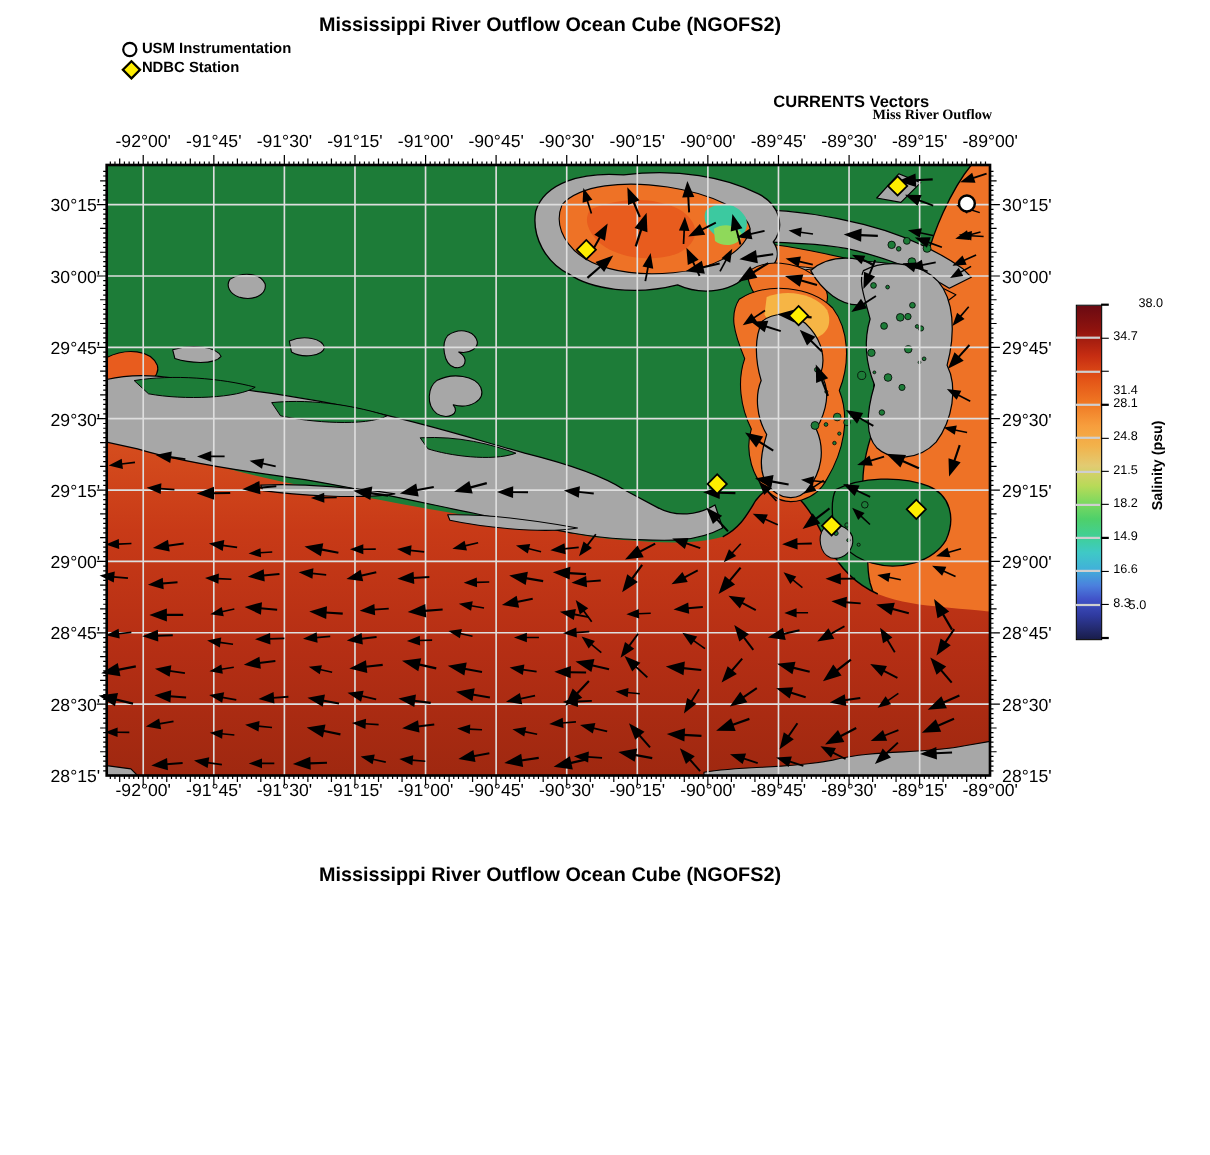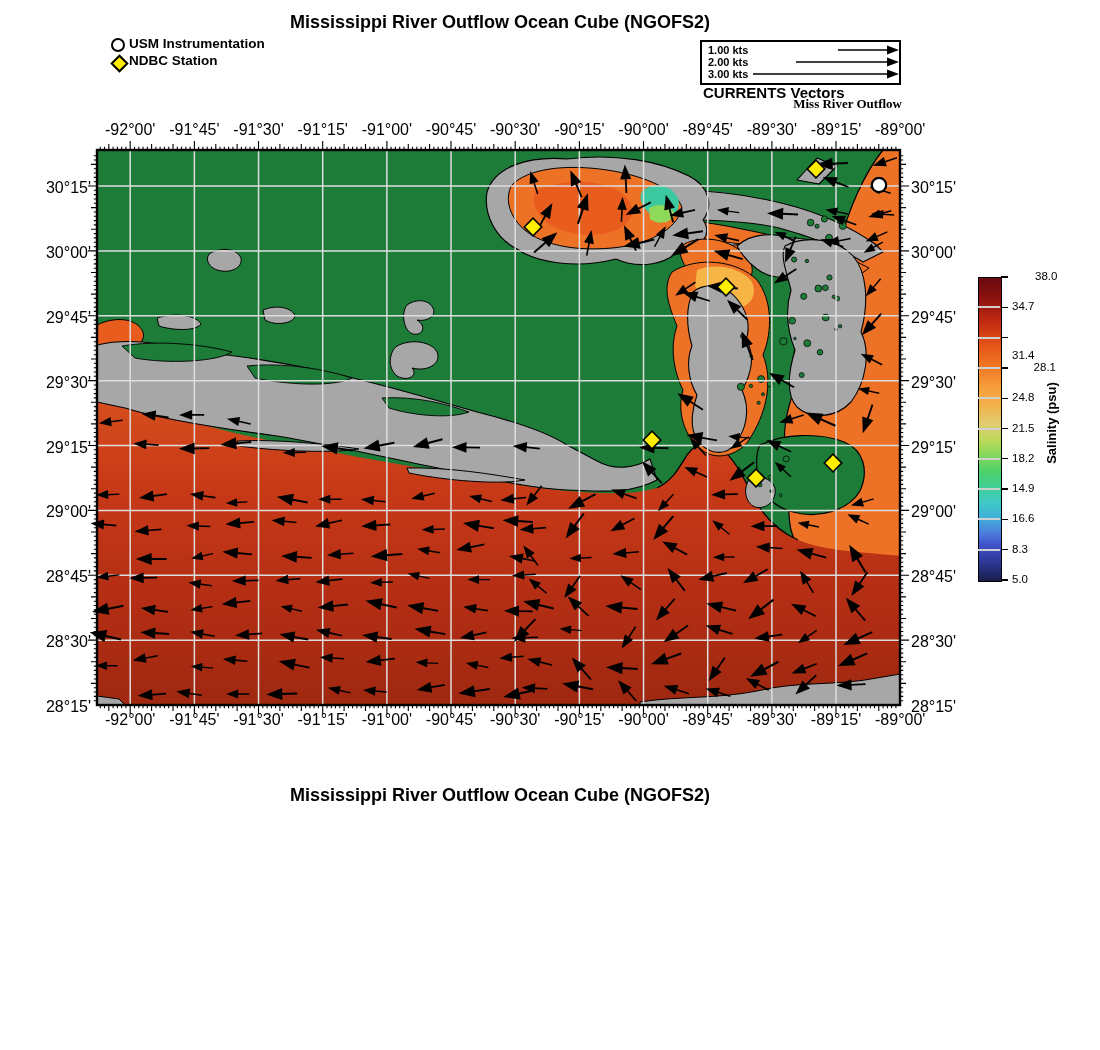--- a/index.html
+++ b/index.html
@@ -41,28 +41,20 @@
     <div class="legend-row">
       <span class="lg-circle"></span>
       <span class="lg-label">USM Instrumentation</span>
     </div>
     <div class="legend-row">
       <span class="lg-diamond"></span>
       <span class="lg-label">NDBC Station</span>
     </div>
   </div>
 
-  <div class="cvbox" id="cvbox"><svg width="197" height="41">
-        <line x1="136" y1="8" x2="186" y2="8" stroke="#000" stroke-width="1.3"></line>
-        <path d="M185,3.4000000000000004 L197,8 L185,12.6 Z" fill="#000"></path>
-        <line x1="94" y1="20" x2="186" y2="20" stroke="#000" stroke-width="1.3"></line>
-        <path d="M185,15.4 L197,20 L185,24.6 Z" fill="#000"></path>
-        <line x1="51" y1="32" x2="186" y2="32" stroke="#000" stroke-width="1.3"></line>
-        <path d="M185,27.4 L197,32 L185,36.6 Z" fill="#000"></path>
-      </svg><div class="cv-label" style="top: 2px;">1.00 kts</div><div class="cv-label" style="top: 14px;">2.00 kts</div><div class="cv-label" style="top: 26px;">3.00 kts</div></div>
   <div class="cvcaption">CURRENTS Vectors</div>
   <div class="outflow">Miss River Outflow</div>
 
 
   <div class="map" id="map">
     <svg id="mapsvg" width="803" height="555">
         <defs>
           <linearGradient id="gulfg" x1="0" y1="0" x2="0" y2="1">
             <stop offset="0%" stop-color="#d8511f"></stop>
             <stop offset="30%" stop-color="#c83a17"></stop>
@@ -1083,34 +1075,34 @@
     <div class="cb-tick" style="top: 276.3px;"></div>
     <div class="cb-lbl" style="top: 270px; margin-left: 23px;">38.0</div>
     <div class="cb-line" style="top: 306.3px;"></div>
     <div class="cb-tick" style="top: 306.6px;"></div>
     <div class="cb-lbl" style="top: 300.3px;">34.7</div>
     <div class="cb-line" style="top: 336.6px;"></div>
     <div class="cb-tick" style="top: 336.9px;"></div>
     <div class="cb-lbl" style="top: 349px;">31.4</div>
     <div class="cb-line" style="top: 366.9px;"></div>
     <div class="cb-tick" style="top: 367.2px;"></div>
-    <div class="cb-lbl" style="top: 360.9px; text-align: right;">28.1</div>
+    <div class="cb-lbl" style="top: 360.9px;">28.1</div>
     <div class="cb-line" style="top: 397.2px;"></div>
     <div class="cb-tick" style="top: 397.5px;"></div>
     <div class="cb-lbl" style="top: 391.2px;">24.8</div>
     <div class="cb-line" style="top: 427.5px;"></div>
     <div class="cb-tick" style="top: 427.8px;"></div>
     <div class="cb-lbl" style="top: 421.5px;">21.5</div>
     <div class="cb-line" style="top: 457.8px;"></div>
     <div class="cb-tick" style="top: 458.1px;"></div>
     <div class="cb-lbl" style="top: 451.8px;">18.2</div>
     <div class="cb-line" style="top: 488.1px;"></div>
     <div class="cb-tick" style="top: 488.4px;"></div>
     <div class="cb-lbl" style="top: 482.1px;">14.9</div>
     <div class="cb-line" style="top: 518.4px;"></div>
     <div class="cb-tick" style="top: 518.7px;"></div>
     <div class="cb-lbl" style="top: 512.4px;">16.6</div>
     <div class="cb-line" style="top: 548.7px;"></div>
     <div class="cb-tick" style="top: 549px;"></div>
     <div class="cb-lbl" style="top: 542.7px;">8.3</div>
     <div class="cb-tick" style="top: 579.3px;"></div>
-    <div class="cb-lbl" style="top: 573px;">5.0</div>
+    <div class="cb-lbl" style="top: 545px; text-align: center;">5.0</div>
   </div>
 
 </body></html>

